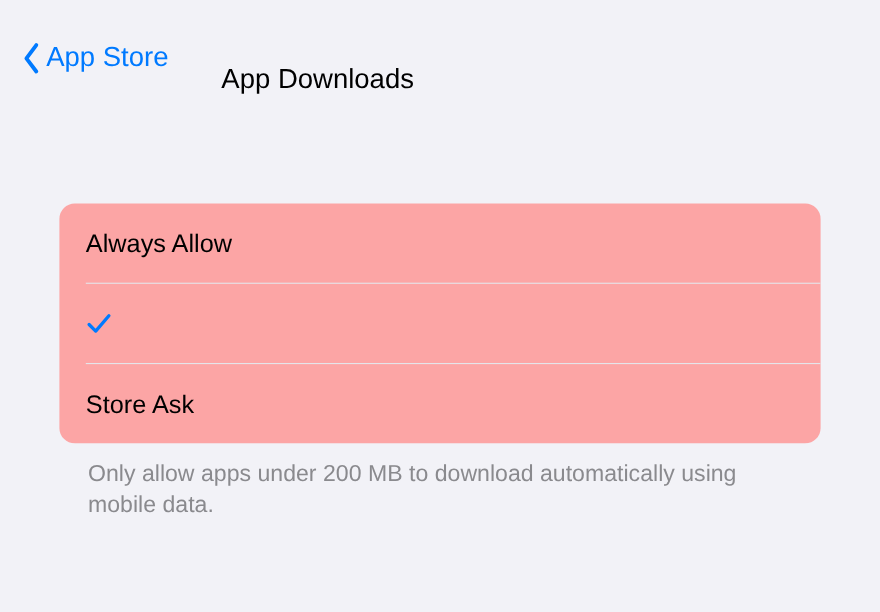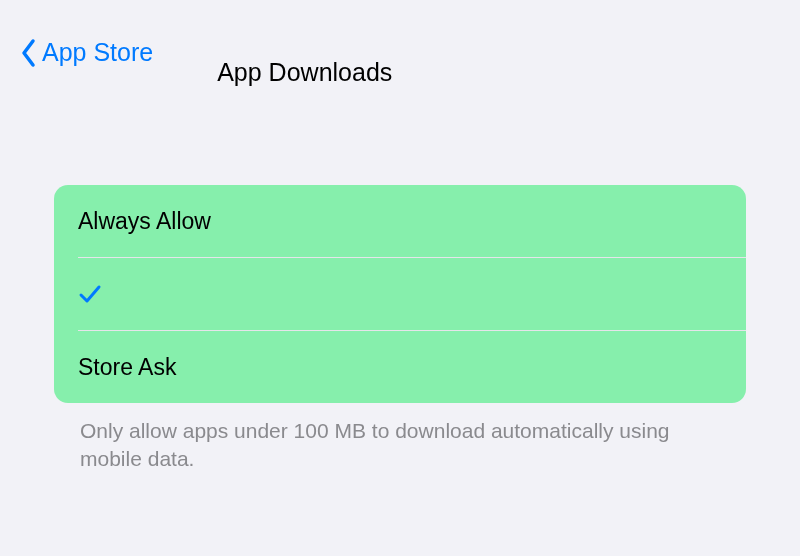--- a/index.html
+++ b/index.html
@@ -12,21 +12,21 @@
       font-family: -apple-system, BlinkMacSystemFont, "Segoe UI", "Helvetica Neue", Arial, sans-serif;
       background-color: #f2f2f7;
       width: 800px;
       height: 556px;
       overflow: hidden;
     }
     .nav-bar {
       display: flex;
       align-items: center;
       padding: 18px 20px 18px 20px;
-      gap: 64px;
+      gap: 48px;
     }
     .back-button {
       display: flex;
       align-items: center;
       gap: 4px;
       color: #007aff;
       font-size: 25px;
       font-weight: 400;
       cursor: pointer;
     }
@@ -42,21 +42,21 @@
     .page-title {
       font-size: 25px;
       font-weight: 400;
       color: #000;
       margin-top: 40px;
     }
     .content {
       padding: 80px 54px 0 54px;
     }
     .option-group {
-      background-color: #86efac;
+      background-color: #fca5a5;
       border-radius: 14px;
       overflow: hidden;
     }
     .option-row {
       display: flex;
       align-items: center;
       justify-content: space-between;
       padding: 22px 24px;
       font-size: 23px;
       font-weight: 400;
@@ -113,14 +113,14 @@
       </svg>
     </div>
     <div class="separator"></div>
 
     <div class="option-row">
       <span>Store Ask</span>
     </div>
 
   </div>
 
-  <div class="footer-text">Only allow apps under 100 MB to download automatically using mobile data.</div>
+  <div class="footer-text">Only allow apps under 200 MB to download automatically using mobile data.</div>
 </div>
 
 </body></html>

